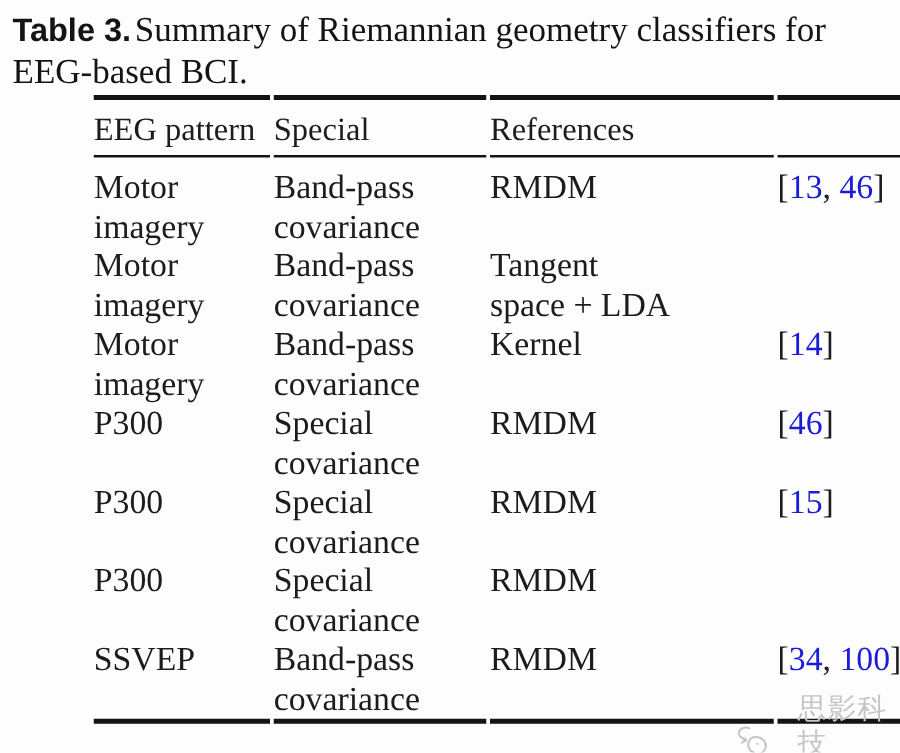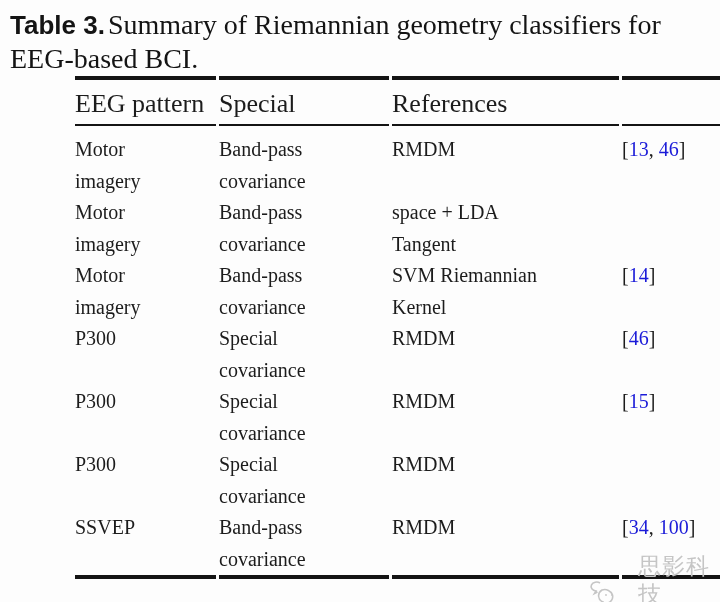--- a/index.html
+++ b/index.html
@@ -57,21 +57,21 @@
   .rule span:last-child { margin-right: 0; }
   .hdr {
     padding: 9px 0 5px 0;
     font-size: 26px;
     line-height: 30px;
   }
   .tbody { padding-top: 8px; }
   .trow { height: 63px; }
   .cell { overflow: visible; }
   .line {
-    font-size: 20px;
+    font-size: 27px;
     line-height: 31.5px;
     height: 31.5px;
     white-space: nowrap;
   }
   .ref-num { color: var(--link); }
   .bracket { color: var(--ink); }
   
   .watermark {
     position: absolute;
     left: 589px;
@@ -136,35 +136,34 @@
       <div class="trow grid">
     <div class="cell">
           <div class="line">Motor</div>
           <div class="line">imagery</div>
         </div>
     <div class="cell">
           <div class="line">Band-pass</div>
           <div class="line">covariance</div>
         </div>
     <div class="cell">
+          <div class="line">Tangent</div>
           <div class="line">space + LDA</div>
-          <div class="line">Tangent</div>
         </div>
   </div>
       <div class="trow grid">
     <div class="cell">
           <div class="line">Motor</div>
           <div class="line">imagery</div>
         </div>
     <div class="cell">
           <div class="line">Band-pass</div>
           <div class="line">covariance</div>
         </div>
     <div class="cell">
-          <div class="line">SVM Riemannian</div>
           <div class="line">Kernel</div>
         </div>
     <div class="cell">
           <div class="line"><span class="bracket">[</span><span class="ref-num">14</span><span class="bracket">]</span></div>
         </div>
   </div>
       <div class="trow grid">
     <div class="cell">
           <div class="line">P300</div>
           <div class="line"></div>

